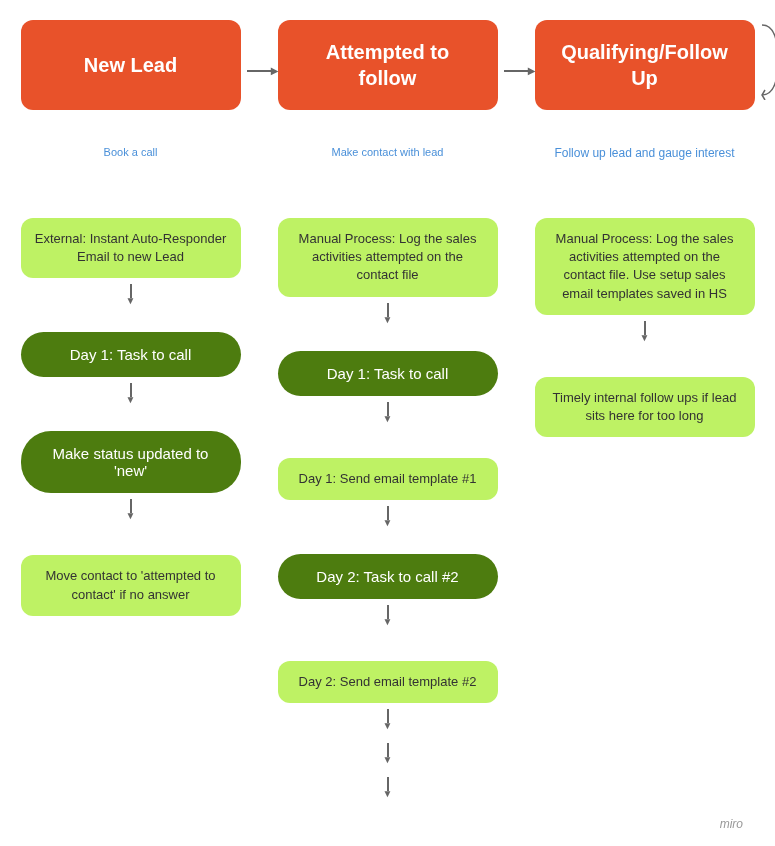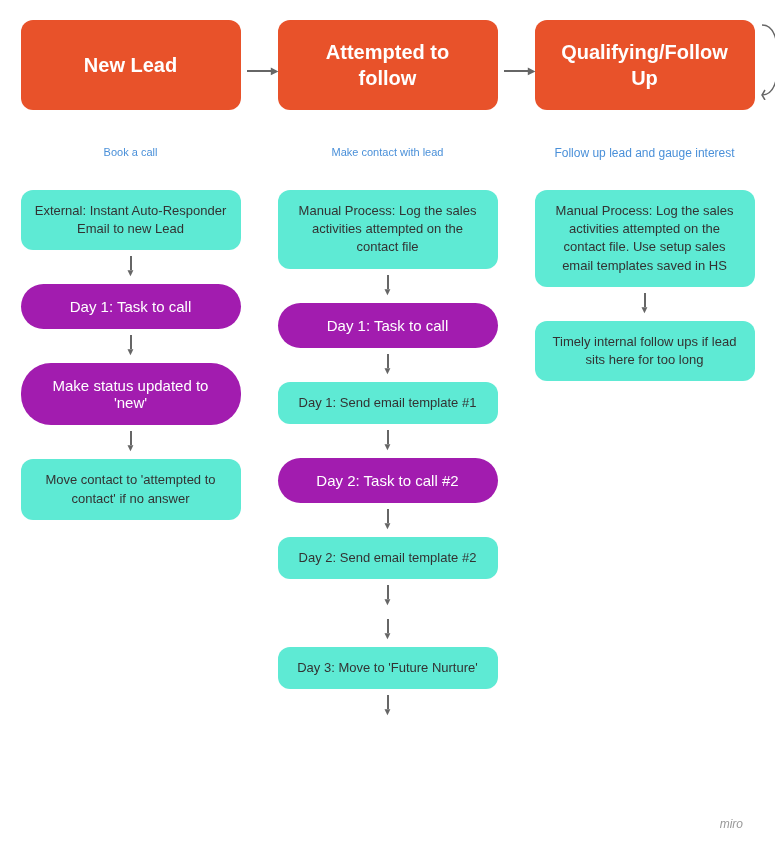--- a/index.html
+++ b/index.html
@@ -62,44 +62,46 @@
       font-weight: 500;
       line-height: 1.4;
       min-height: 50px;
       display: flex;
       align-items: center;
       justify-content: center;
     }
 
     
     .gray-box {
-      background: #5eead4;
+      background: #bef264;
       border-radius: 12px;
       padding: 12px 14px;
       text-align: center;
       font-size: 13px;
       color: #333;
       width: 220px;
       line-height: 1.4;
+      margin-top: 28px;
     }
 
     .gray-box strong {
       font-weight: normal;
     }
 
     
     .teal-box {
-      background: #a21caf;
+      background: #4d7c0f;
       border-radius: 30px;
       padding: 14px 20px;
       text-align: center;
       font-size: 15px;
       color: #fff;
       font-weight: 500;
       width: 220px;
+      margin-top: 20px;
     }
 
     
     .arrow-down {
       display: flex;
       flex-direction: column;
       align-items: center;
       margin: 6px 0;
       color: #555;
       font-size: 18px;
@@ -229,23 +231,20 @@
       </div>
       <div class="arrow-down"></div>
 
       <div class="gray-box">
         <span>Day 2: Send email template #2</span>
       </div>
       <div class="arrow-down"></div>
 
       <div class="arrow-down"></div>
 
-      <div class="gray-box">
-        <span>Day 3: Move to 'Future Nurture'</span>
-      </div>
       <div class="arrow-down"></div>
     </div>
 
     <div class="column" style="position:relative;">
 
       <svg class="curve-arrow" viewBox="0 0 20 80" fill="none" xmlns="http://www.w3.org/2000/svg">
         <path d="M2 5 Q18 5 18 40 Q18 75 2 75" stroke="#666" stroke-width="1.5" fill="none"></path>
         <polyline points="5,70 2,75 5,80" stroke="#666" stroke-width="1.5" fill="none"></polyline>
       </svg>
 

